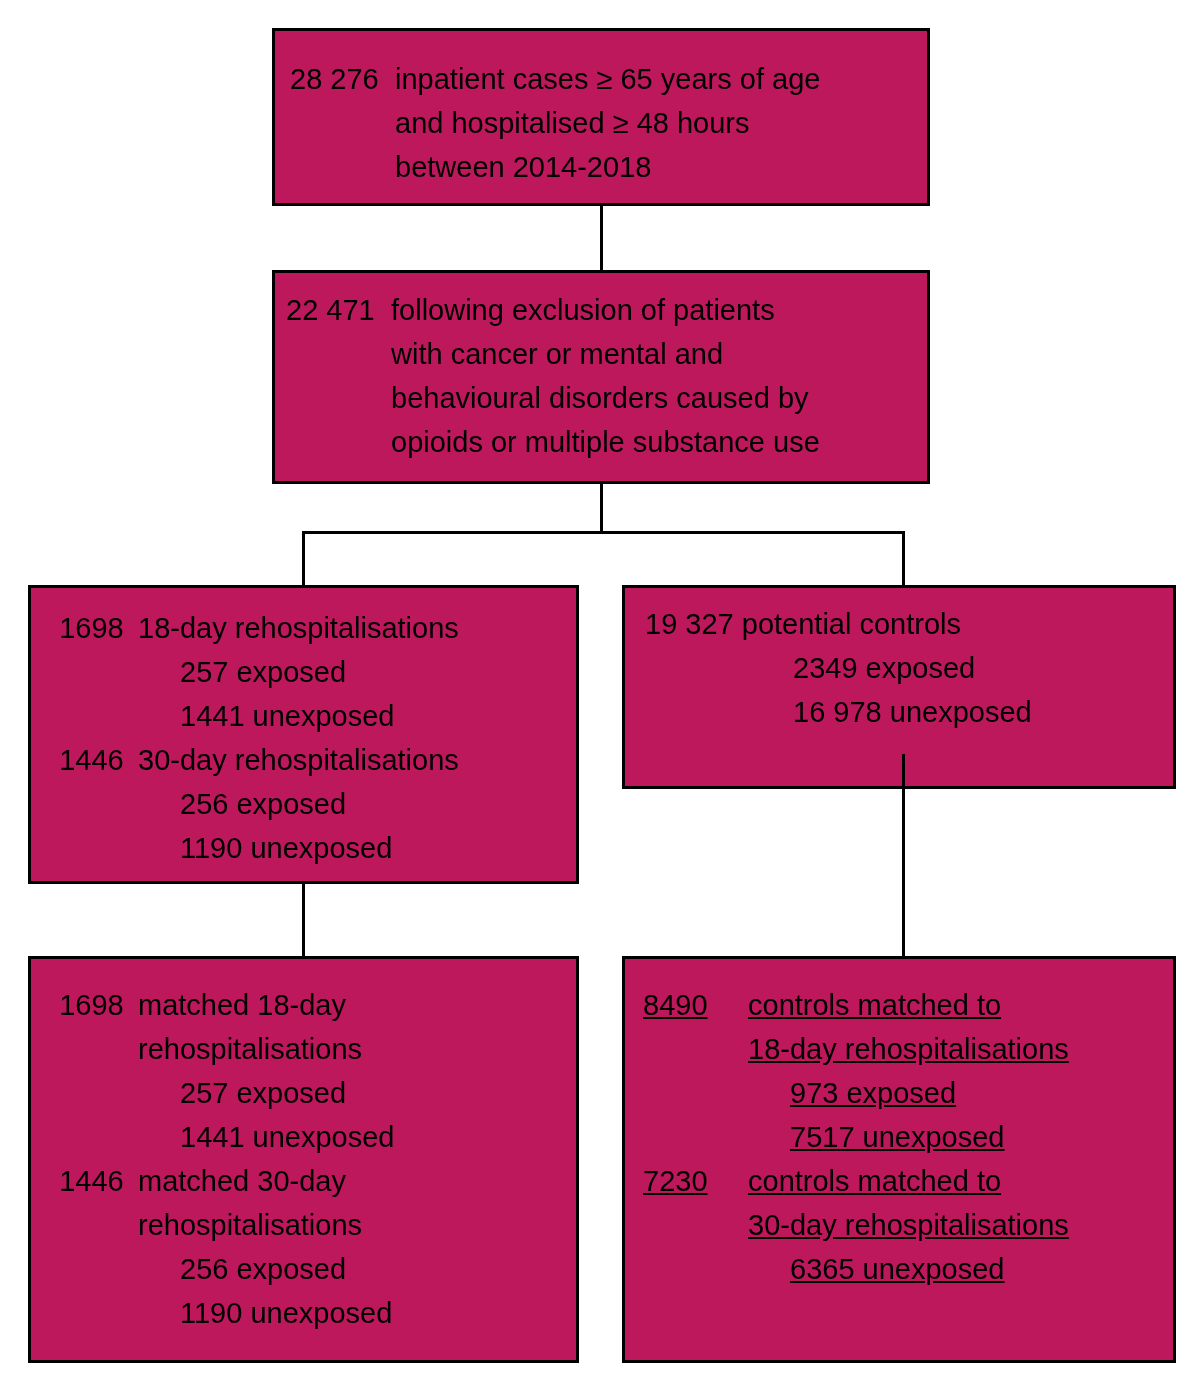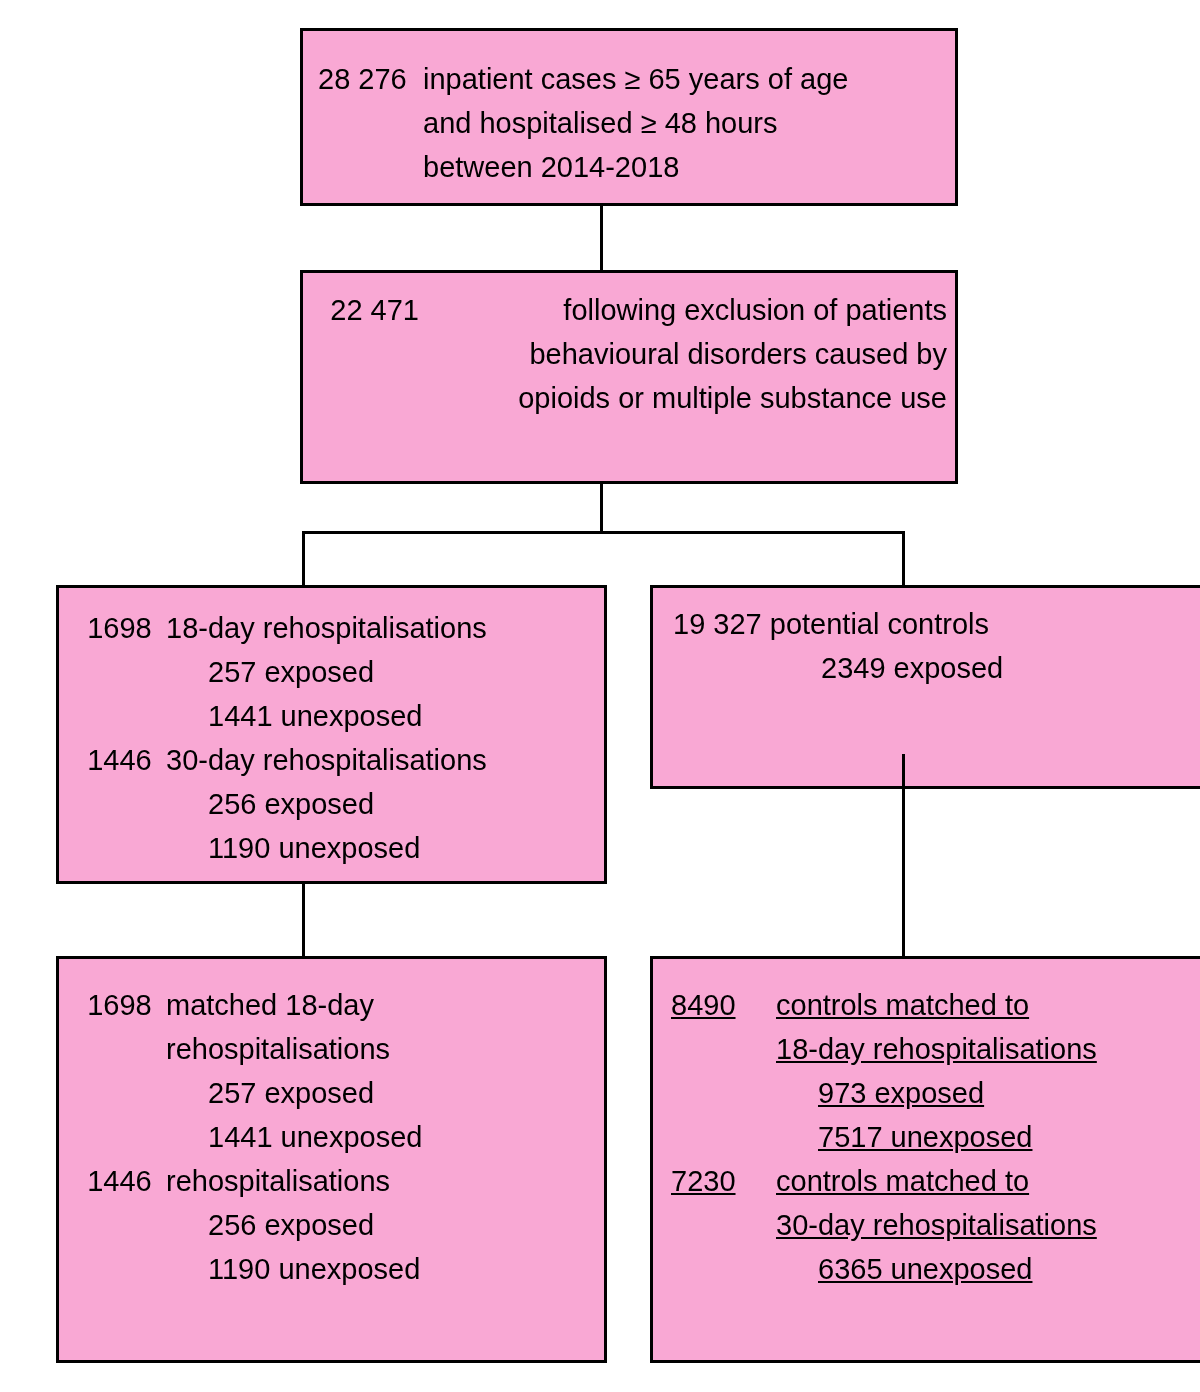--- a/index.html
+++ b/index.html
@@ -11,33 +11,32 @@
     font-family: "Liberation Sans", sans-serif;
     font-size: 29px;
     line-height: 44px;
     color: #000000;
     overflow: hidden;
   }
   .box {
     position: absolute;
     box-sizing: border-box;
     border: 3px solid #000000;
-    background: #f9a8d4;
-    margin-left: 28px;
+    background: #be185d;
   }
   .hang, .group { display: flex; align-items: flex-start; }
   .num  { flex: 0 0 105px; }
   .num-sm { flex: 0 0 93px; text-align: center; }
   .body { flex: 1 1 auto; }
   .line { white-space: nowrap; }
   .stat { padding-left: 42px; }
 
   
   #box-top      { left: 272px; top:  28px; width: 658px; height: 178px; padding: 26px 8px 0 15px; }
-  #box-excl     { left: 272px; top: 270px; width: 658px; height: 214px; padding: 15px 8px 0 11px; text-align: right; }
+  #box-excl     { left: 272px; top: 270px; width: 658px; height: 214px; padding: 15px 8px 0 11px; }
   #box-cases    { left:  28px; top: 585px; width: 551px; height: 299px; padding: 18px 8px 0 14px; }
   #box-controls { left: 622px; top: 585px; width: 554px; height: 204px; padding: 14px 8px 0 20px; }
   #box-mcases   { left:  28px; top: 956px; width: 551px; height: 407px; padding: 24px 8px 0 14px; }
   #box-mcontrols{ left: 622px; top: 956px; width: 554px; height: 407px; padding: 24px 8px 0 18px; text-decoration: underline; }
   #box-controls .stat { padding-left: 148px; }
 
   .connector { position: absolute; background: #000000; }
   #c-top-excl        { left: 600px; top: 206px; width: 3px;  height: 64px; }
   #c-excl-stem       { left: 600px; top: 484px; width: 3px;  height: 50px; }
   #c-branch-h        { left: 302px; top: 531px; width: 603px; height: 3px; }
@@ -62,20 +61,21 @@
     </div>
   </div>
 
   <div class="connector" id="c-top-excl"></div>
 
   <div class="box" id="box-excl">
     <div class="hang">
       <span class="num">22 471</span>
       <div class="body">
         <div class="line">following exclusion of patients</div>
+        <div class="line">with cancer or mental and</div>
         <div class="line">behavioural disorders caused by</div>
         <div class="line">opioids or multiple substance use</div>
       </div>
     </div>
   </div>
 
   <div class="connector" id="c-excl-stem"></div>
   <div class="connector" id="c-branch-h"></div>
   <div class="connector" id="c-branch-left"></div>
   <div class="connector" id="c-branch-right"></div>
@@ -95,38 +95,40 @@
         <div class="line">30-day rehospitalisations</div>
         <div class="line stat">256 exposed</div>
         <div class="line stat">1190 unexposed</div>
       </div>
     </div>
   </div>
 
   <div class="box" id="box-controls">
     <div class="line">19 327 potential controls</div>
     <div class="line stat">2349 exposed</div>
+    <div class="line stat">16 978 unexposed</div>
   </div>
 
   <div class="connector" id="c-cases-matched"></div>
   <div class="connector" id="c-controls-matched"></div>
 
   <div class="box" id="box-mcases">
     <div class="group">
       <span class="num-sm">1698</span>
       <div class="body">
         <div class="line">matched 18-day</div>
         <div class="line">rehospitalisations</div>
         <div class="line stat">257 exposed</div>
         <div class="line stat">1441 unexposed</div>
       </div>
     </div>
     <div class="group">
       <span class="num-sm">1446</span>
       <div class="body">
+        <div class="line">matched 30-day</div>
         <div class="line">rehospitalisations</div>
         <div class="line stat">256 exposed</div>
         <div class="line stat">1190 unexposed</div>
       </div>
     </div>
   </div>
 
   <div class="box" id="box-mcontrols">
     <div class="group">
       <span class="num">8490</span>

